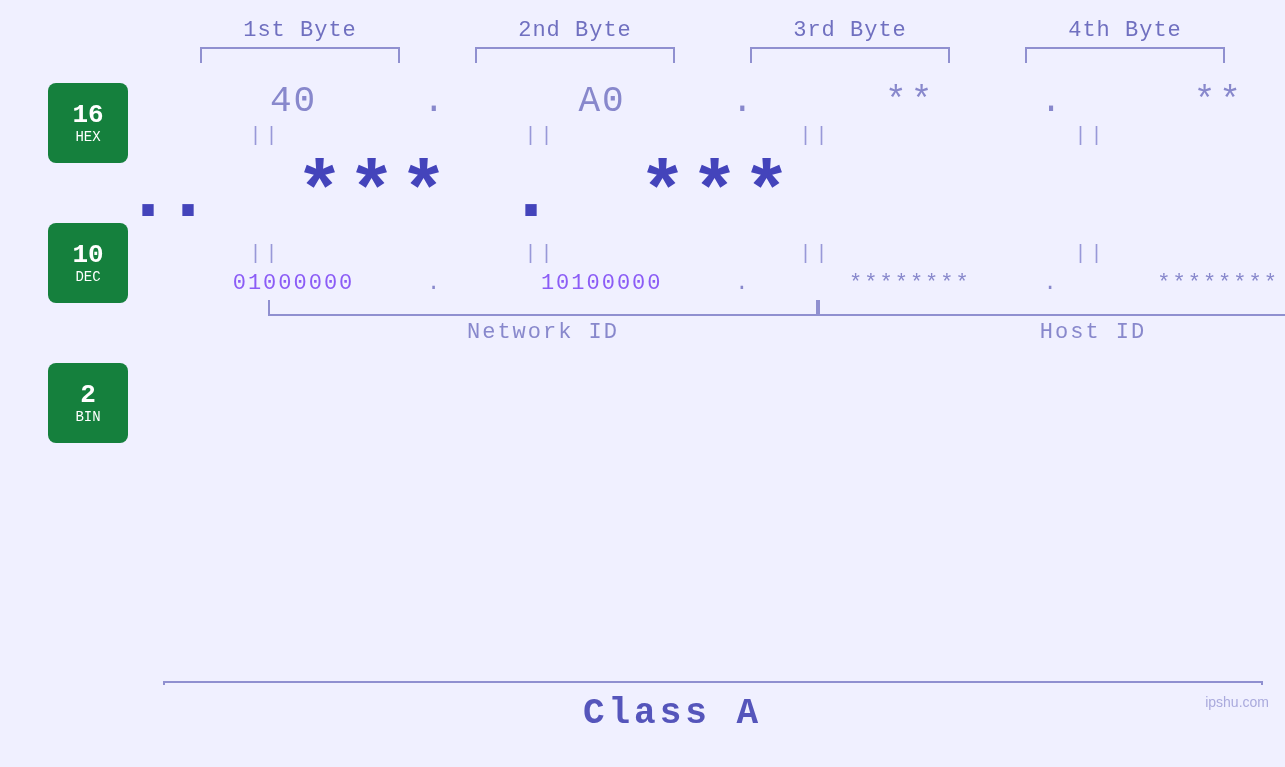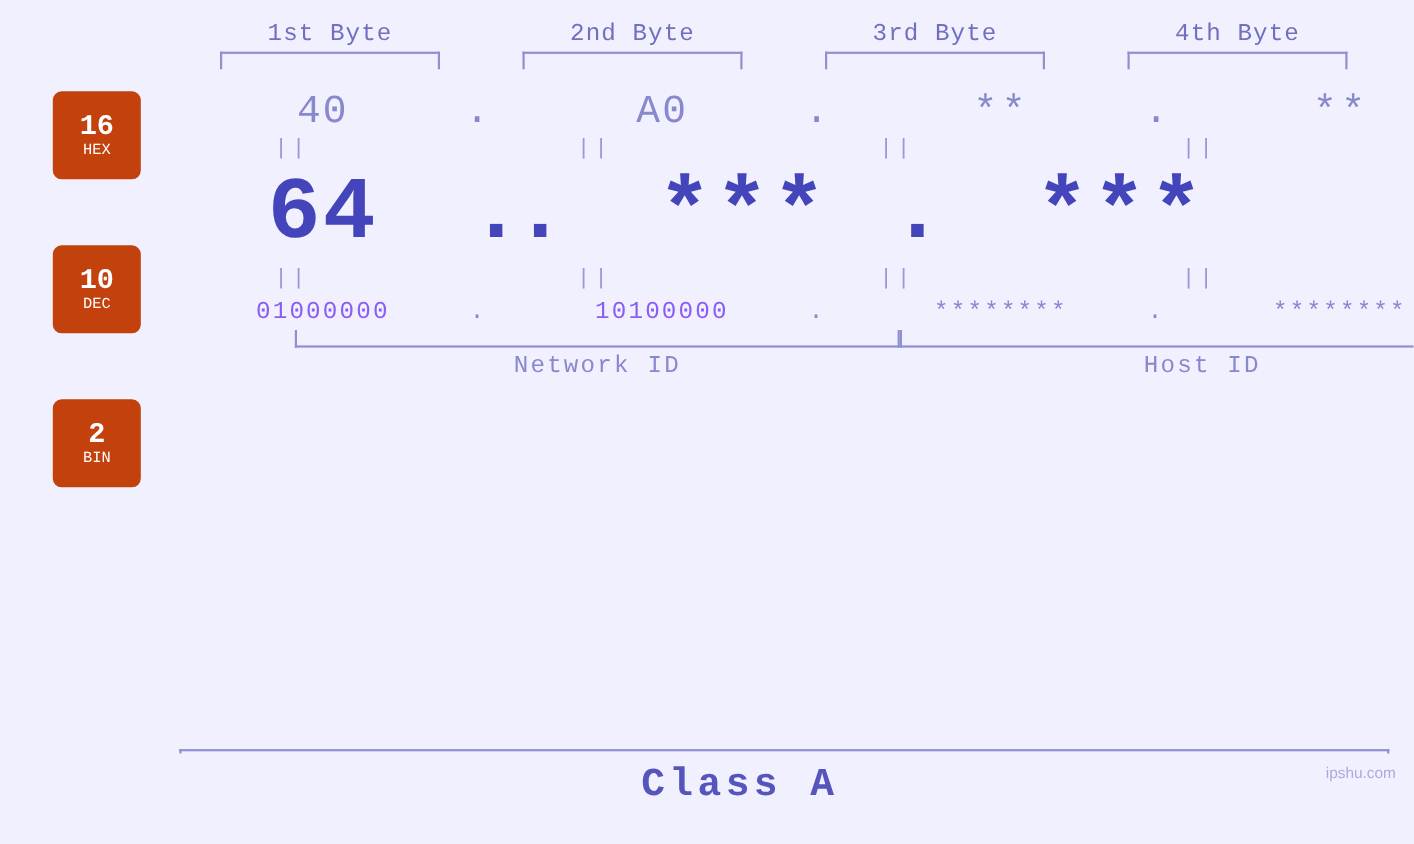--- a/index.html
+++ b/index.html
@@ -79,21 +79,21 @@
       justify-content: space-around;
       width: 140px;
       align-items: center;
       padding-top: 20px;
       gap: 60px;
     }
 
     .badge {
       width: 80px;
       height: 80px;
-      background: #c2410c;
+      background: #15803d;
       border-radius: 8px;
       display: flex;
       flex-direction: column;
       align-items: center;
       justify-content: center;
       color: white;
     }
 
     .badge-num {
       font-size: 26px;
@@ -374,23 +374,20 @@
       </div>
 
       <div class="equals-row eq-row-1">
         <div class="equals-cell">||</div>
         <div class="equals-cell">||</div>
         <div class="equals-cell">||</div>
         <div class="equals-cell">||</div>
       </div>
 
       <div class="data-row dec-row">
-        <div class="data-cell">
-          <span class="dec-value">64</span>
-        </div>
         <span class="dec-dot">.</span>
         <span class="dec-dot">.</span>
         <div class="data-cell">
           <span class="asterisk-lg">***</span>
         </div>
         <span class="dec-dot">.</span>
         <div class="data-cell">
           <span class="asterisk-lg">***</span>
         </div>
       </div>

